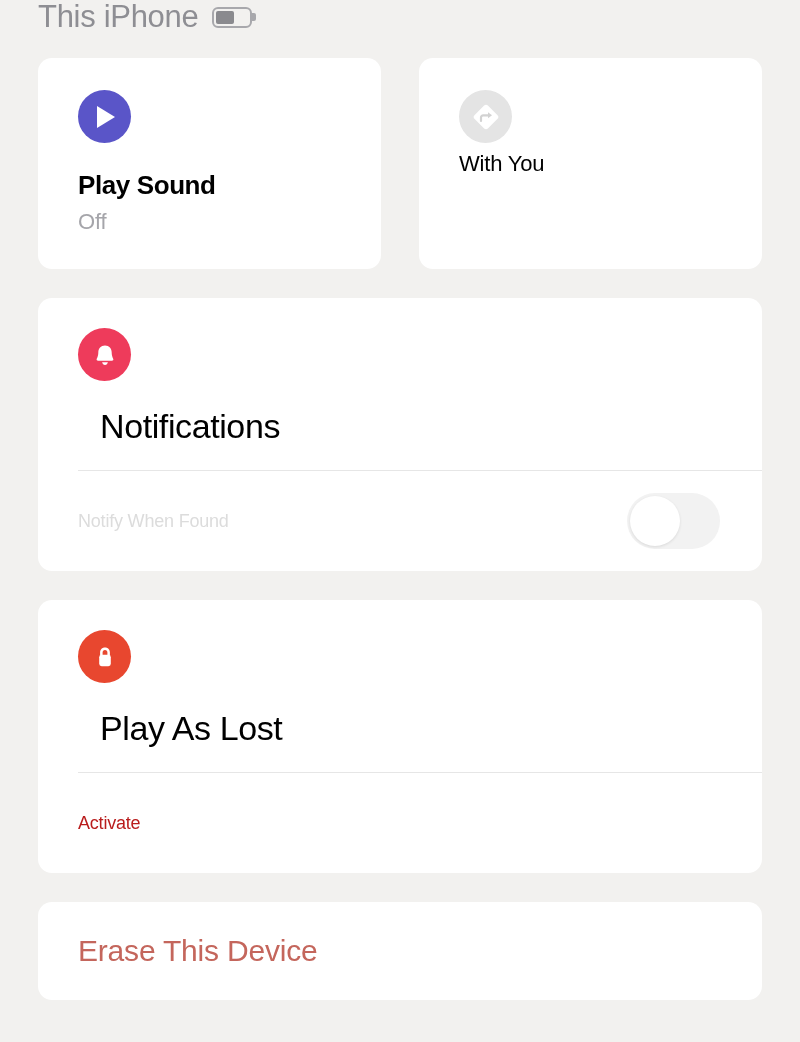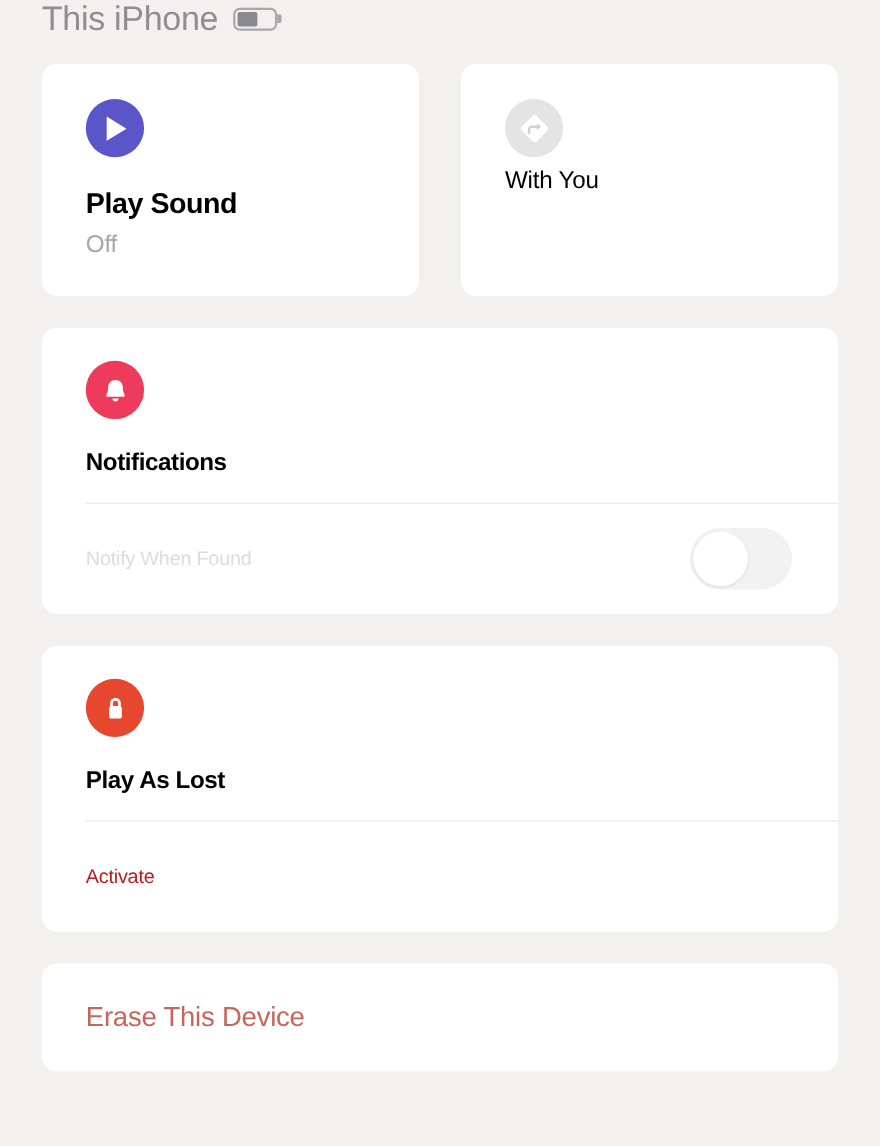--- a/index.html
+++ b/index.html
@@ -107,26 +107,27 @@
   }
   .section-icon {
     width: 53px;
     height: 53px;
     border-radius: 50%;
     display: flex;
     align-items: center;
     justify-content: center;
   }
   .section-title {
-    font-size: 22px;
-    font-weight: bold;
+    font-size: 34px;
+    font-weight: normal;
     color: #000000;
     margin-top: 26px;
     padding-bottom: 24px;
     letter-spacing: -0.4px;
+    margin-left: 22px;
   }
   .divider {
     height: 1px;
     background: #e6e6e6;
     margin-left: 40px;
   }
   .section-row {
     display: flex;
     align-items: center;
     justify-content: space-between;
@@ -163,21 +164,21 @@
   
   .danger-card {
     margin: 29px 38px 0 38px;
     height: 98px;
     display: flex;
     align-items: center;
     padding-left: 40px;
     box-sizing: border-box;
   }
   .danger-label {
-    font-size: 25px;
+    font-size: 30px;
     color: #c4665c;
     letter-spacing: -0.2px;
   }
 </style>
 </head>
 <body>
 
 <div class="header">
   <div class="header-title">This iPhone</div>
   <div class="battery">

